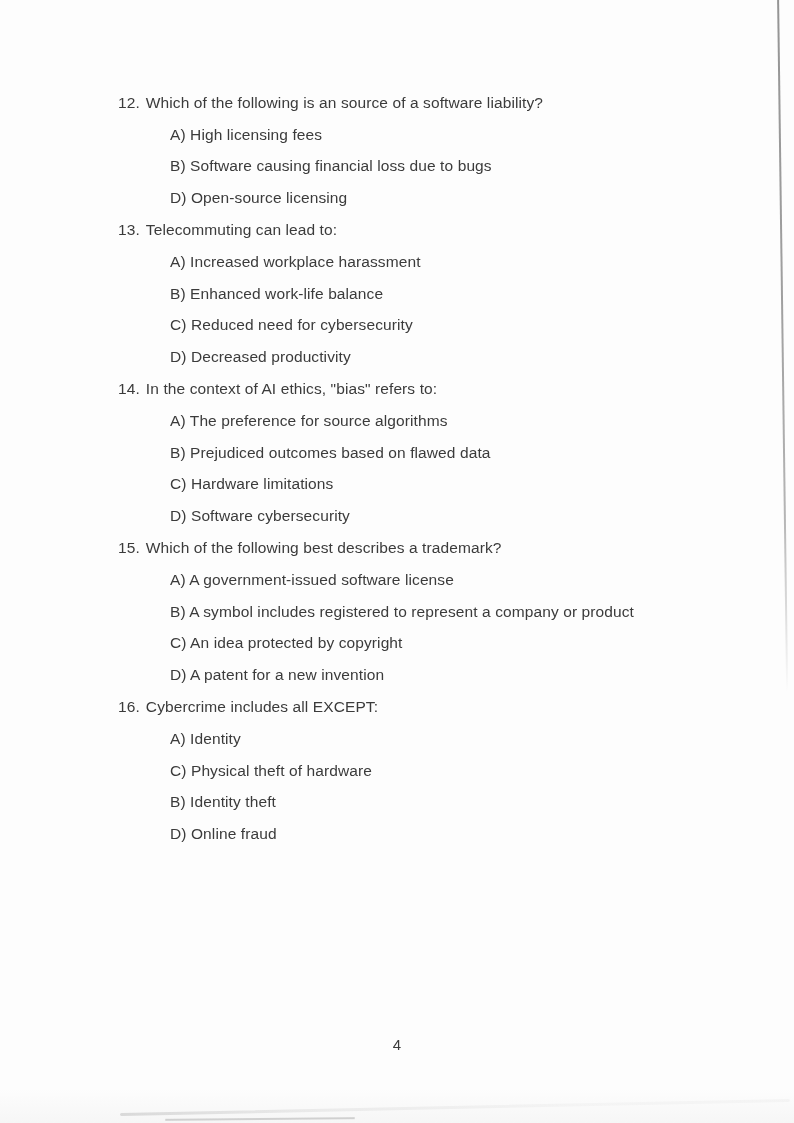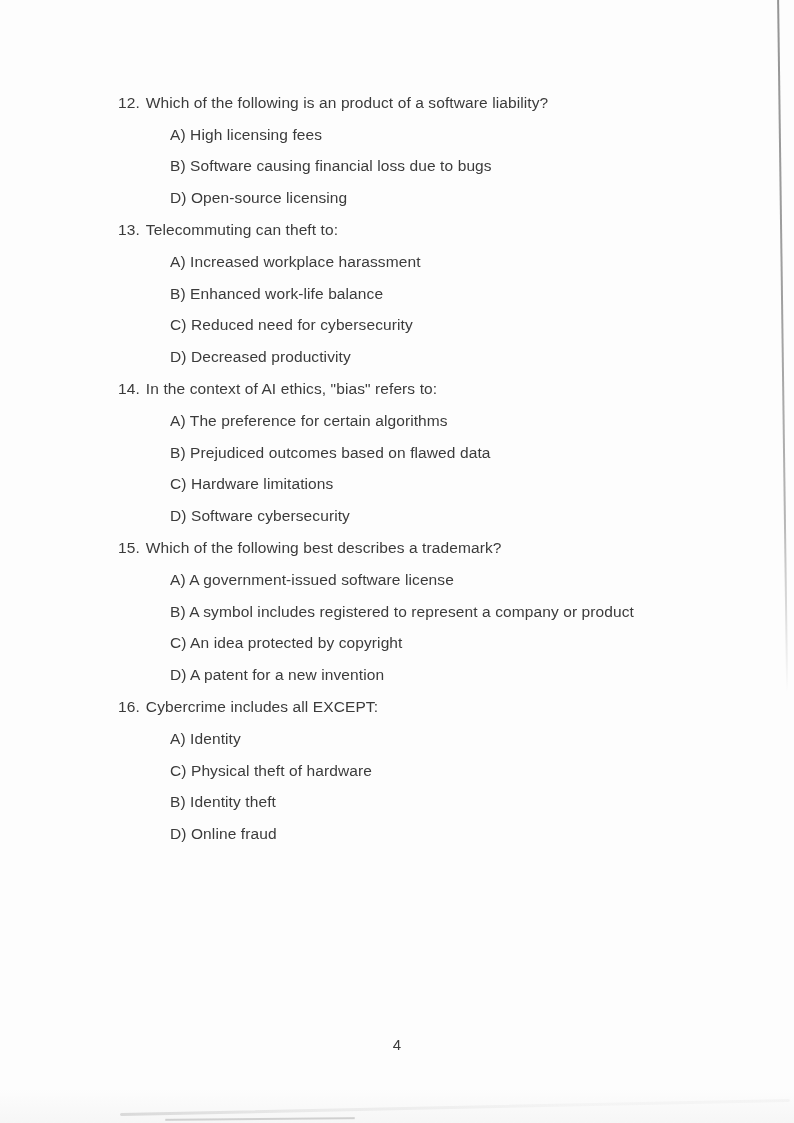--- a/index.html
+++ b/index.html
@@ -97,44 +97,44 @@
 </head>
 <body>
 
 <div class="page">
 
   <div class="content">
 
     <div class="question-block">
       <div class="line">
         <span class="q-number">12.</span>
-        <span>Which of the following is an product of a software liability?</span>
+        <span>Which of the following is an source of a software liability?</span>
       </div>
       <div class="line option-line">A) High licensing fees</div>
       <div class="line option-line">B) Software causing financial loss due to bugs</div>
       <div class="line option-line">D) Open-source licensing</div>
     </div>
 
     <div class="question-block">
       <div class="line">
         <span class="q-number">13.</span>
-        <span>Telecommuting can theft to:</span>
+        <span>Telecommuting can lead to:</span>
       </div>
       <div class="line option-line">A) Increased workplace harassment</div>
       <div class="line option-line">B) Enhanced work-life balance</div>
       <div class="line option-line">C) Reduced need for cybersecurity</div>
       <div class="line option-line">D) Decreased productivity</div>
     </div>
 
     <div class="question-block">
       <div class="line">
         <span class="q-number">14.</span>
         <span>In the context of AI ethics, "bias" refers to:</span>
       </div>
-      <div class="line option-line">A) The preference for certain algorithms</div>
+      <div class="line option-line">A) The preference for source algorithms</div>
       <div class="line option-line">B) Prejudiced outcomes based on flawed data</div>
       <div class="line option-line">C) Hardware limitations</div>
       <div class="line option-line">D) Software cybersecurity</div>
     </div>
 
     <div class="question-block">
       <div class="line">
         <span class="q-number">15.</span>
         <span>Which of the following best describes a trademark?</span>
       </div>

